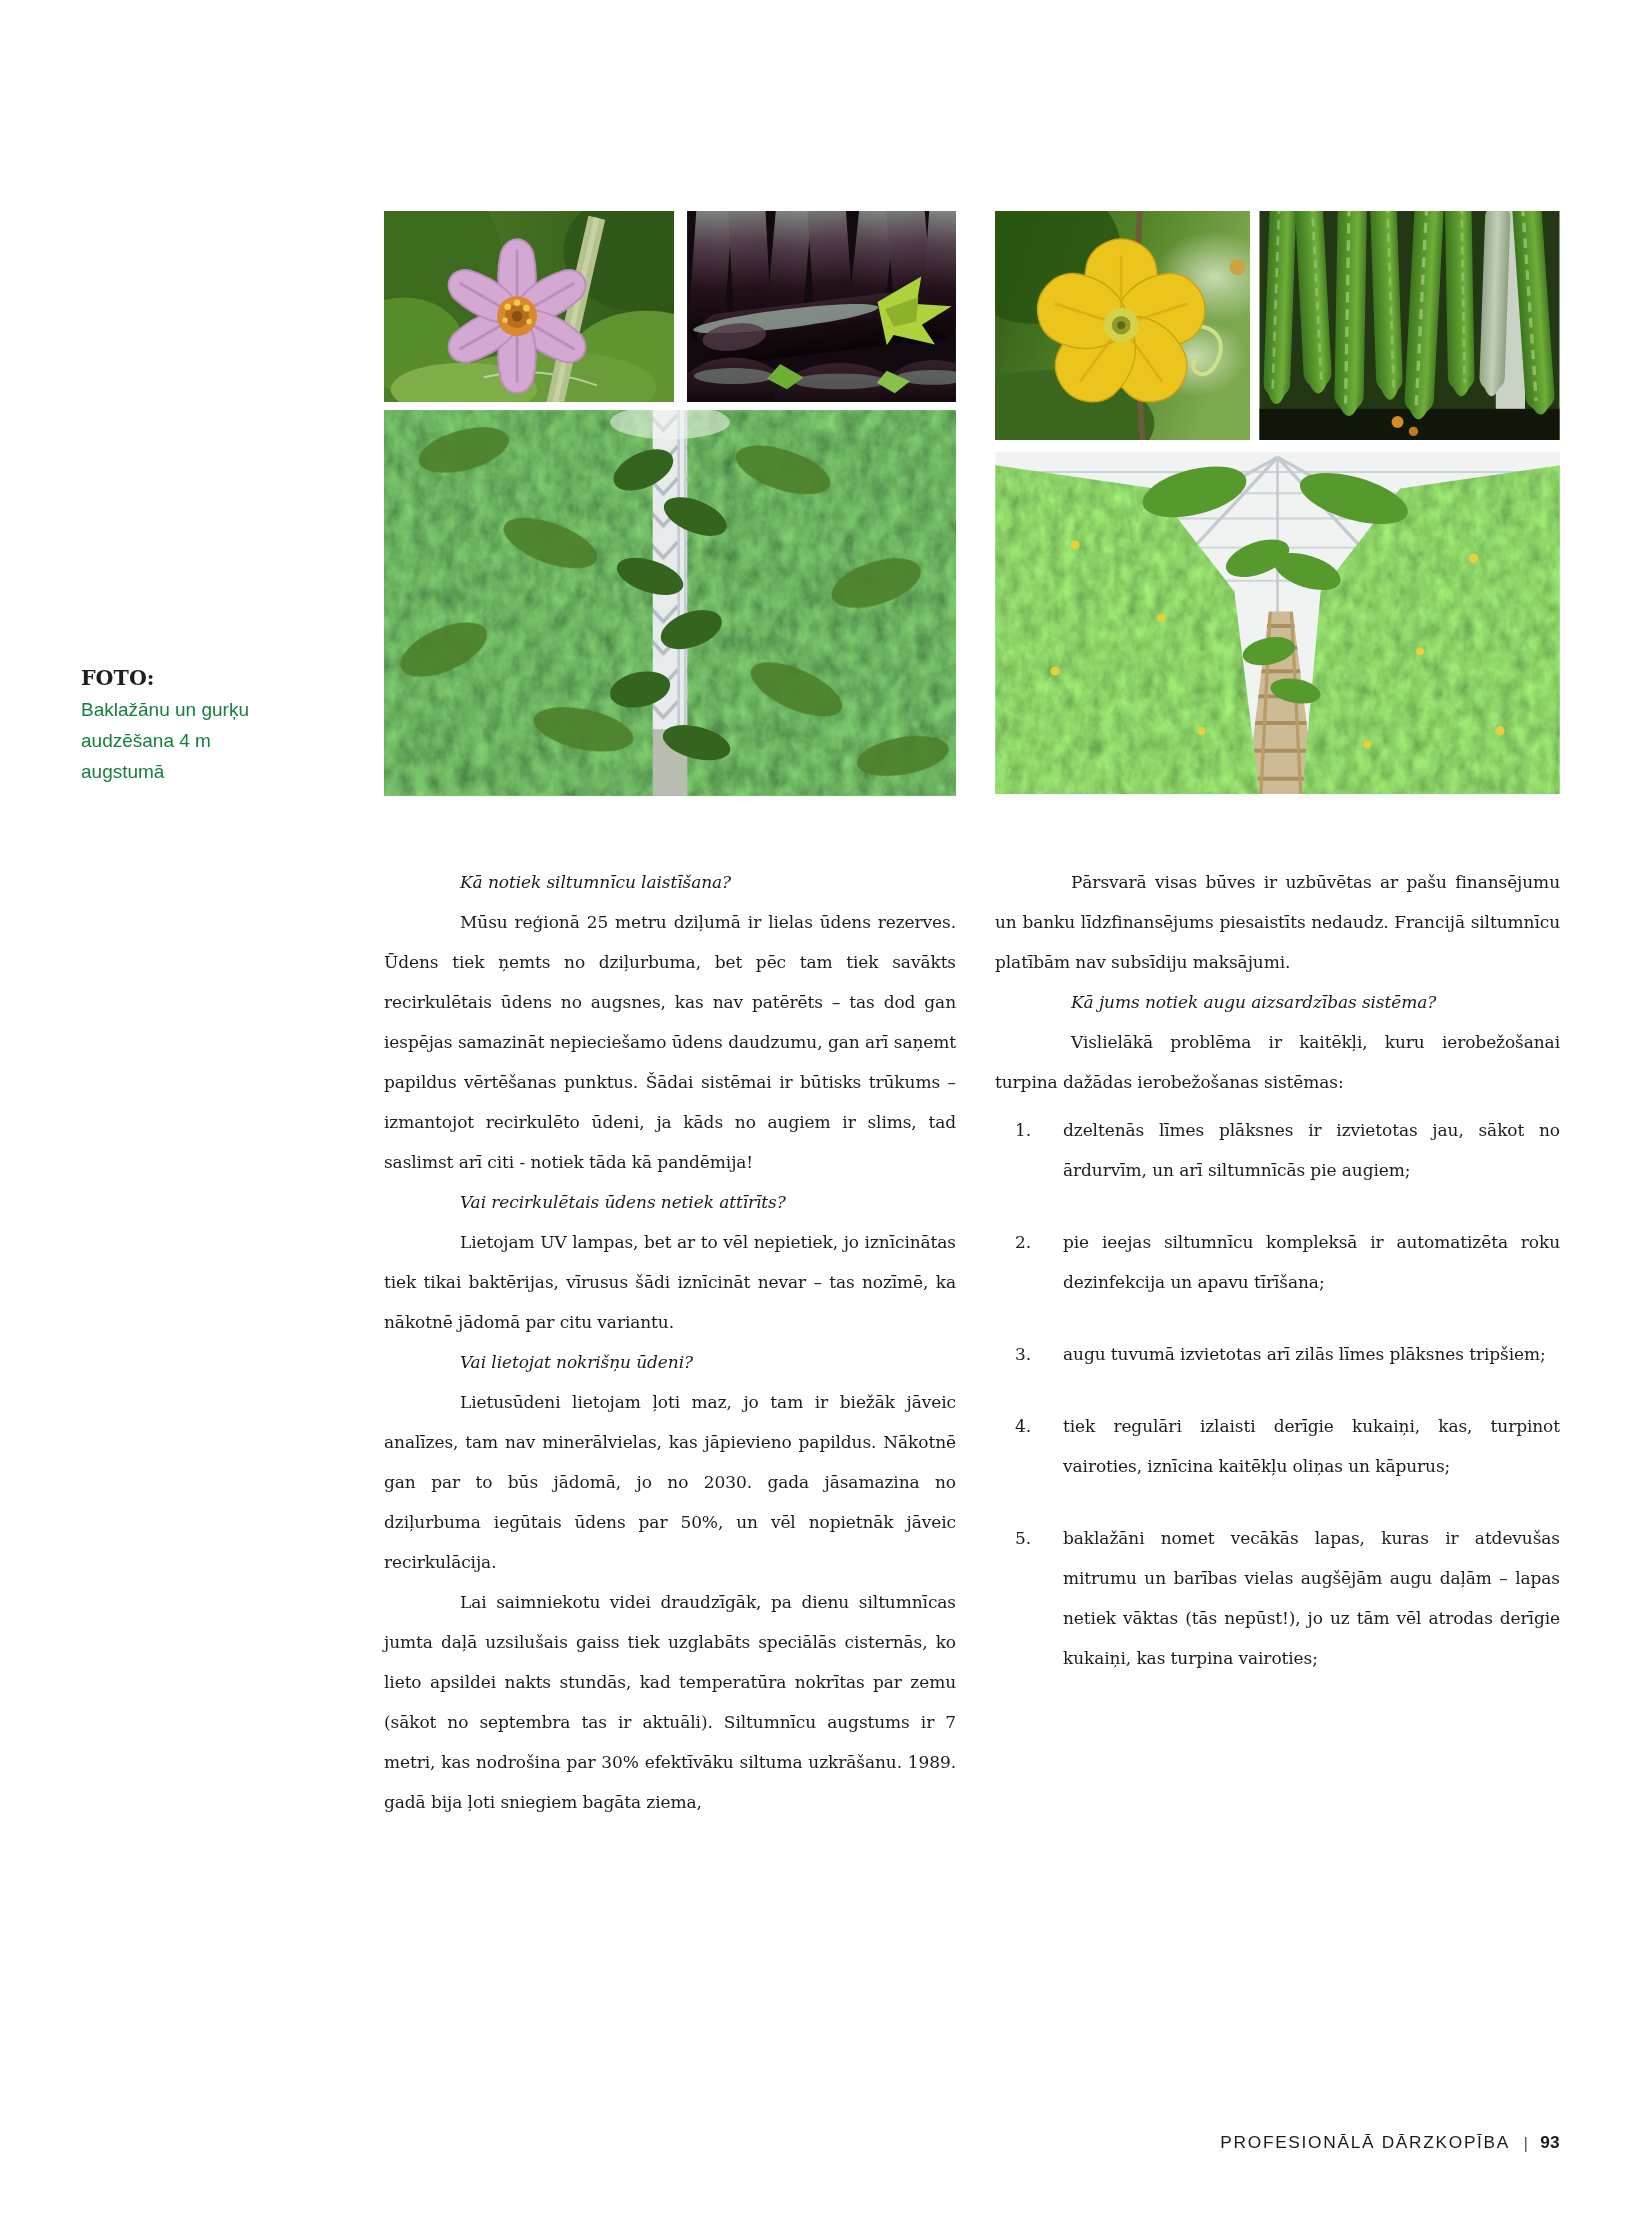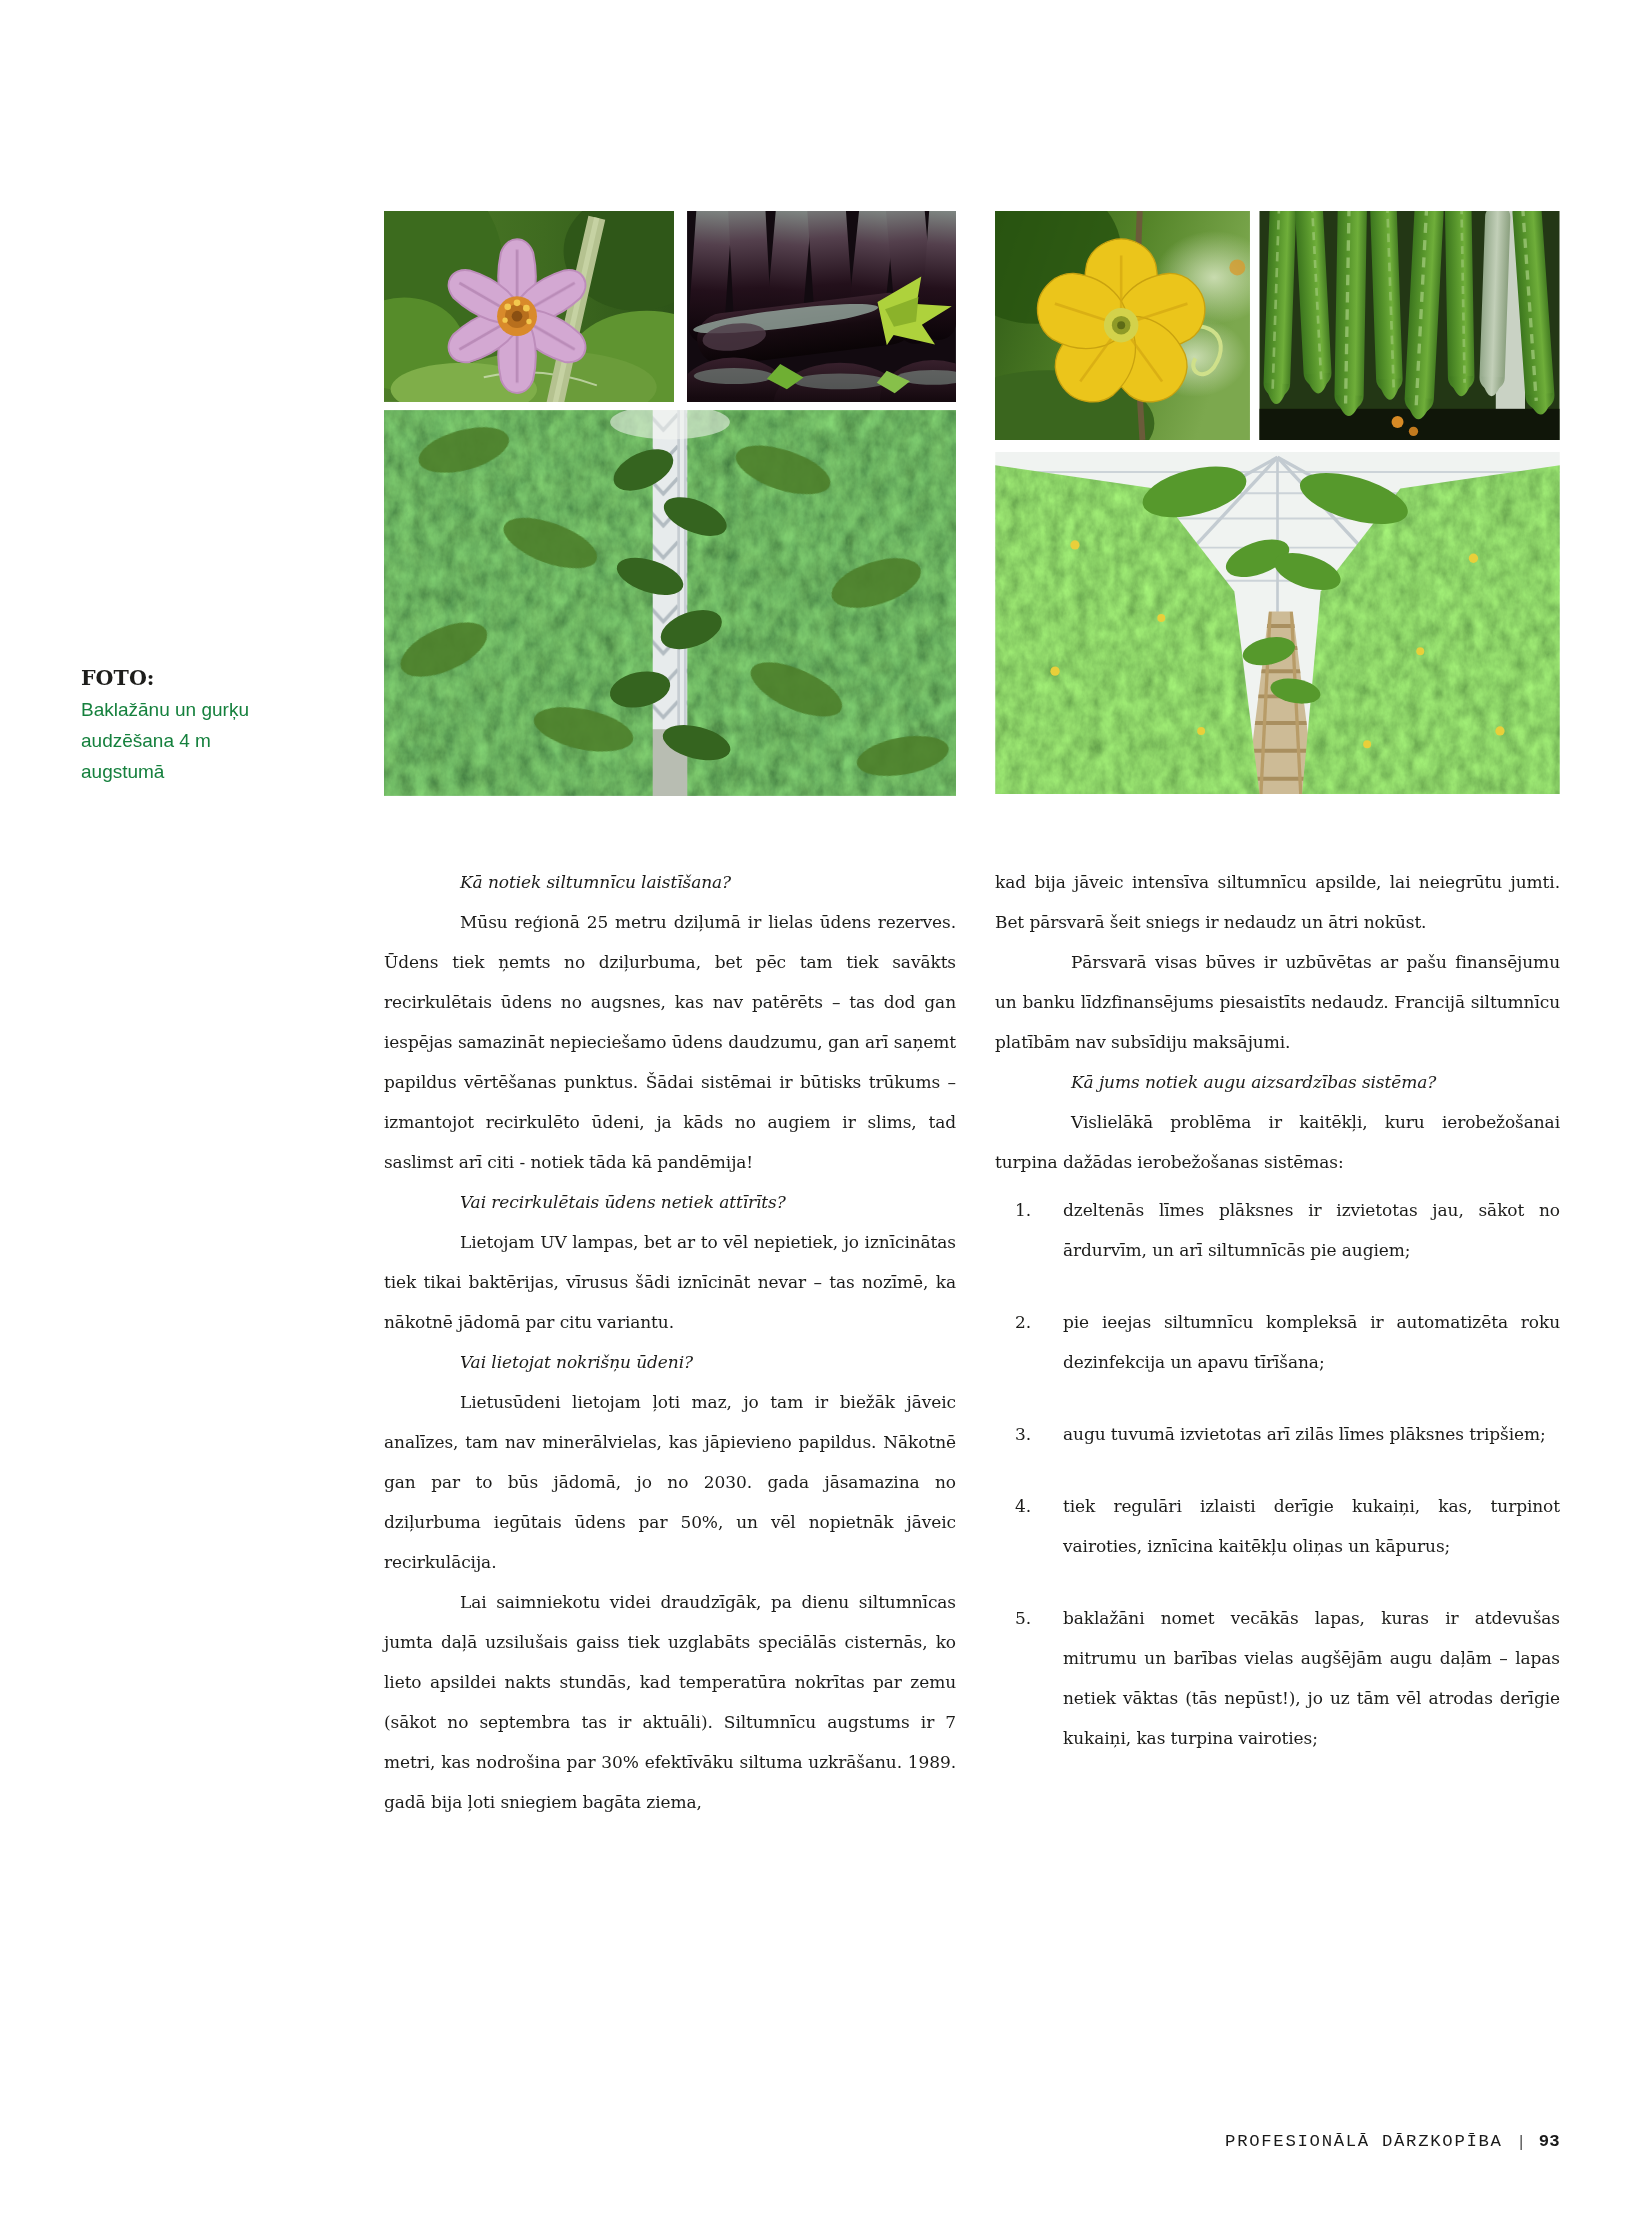--- a/index.html
+++ b/index.html
@@ -17,21 +17,21 @@
   .col p{margin:0;text-indent:76px;}
   .col p.q{font-style:italic;}
   .col p.cont{text-indent:0;}
   
   .nlist{margin-top:8px;}
   .li{display:flex;margin-bottom:32px;}
   .li .num{flex:none;width:68px;box-sizing:border-box;padding-left:20px;}
   .li .litext{flex:1;text-align:justify;}
   
   .footer{position:absolute;left:995px;top:2132px;width:565px;text-align:right;
-          font-family:Liberation Mono, monospace;font-size:17.3px;color:#1a1a1a;letter-spacing:1.7px;}
+          font-family:Liberation Sans, sans-serif;font-size:17.3px;color:#1a1a1a;letter-spacing:1.7px;}
   .footer .sep{display:inline-block;margin:0 10.6px 0 13.3px;color:#555;font-weight:400;transform:translateY(0.7px);}
   .footer .pnum{font-weight:bold;letter-spacing:0.3px;}
 </style>
 </head>
 <body>
 
 <div class="page">
 
   <svg class="photo" style="left:384px;top:211px" width="290" height="191" viewBox="0 0 436 287">
     <defs>
@@ -340,21 +340,20 @@
     <p class="q">Kā notiek siltumnīcu laistīšana?</p>
     <p>Mūsu reģionā 25 metru dziļumā ir lielas ūdens rezerves. Ūdens tiek ņemts no dziļurbuma, bet pēc tam tiek savākts recirkulētais ūdens no augsnes, kas nav patērēts – tas dod gan iespējas samazināt nepieciešamo ūdens daudzumu, gan arī saņemt papildus vērtēšanas punktus. Šādai sistēmai ir būtisks trūkums – izmantojot recirkulēto ūdeni, ja kāds no augiem ir slims, tad saslimst arī citi - notiek tāda kā pandēmija!</p>
     <p class="q">Vai recirkulētais ūdens netiek attīrīts?</p>
     <p>Lietojam UV lampas, bet ar to vēl nepietiek, jo iznīcinātas tiek tikai baktērijas, vīrusus šādi iznīcināt nevar – tas nozīmē, ka nākotnē jādomā par citu variantu.</p>
     <p class="q">Vai lietojat nokrišņu ūdeni?</p>
     <p>Lietusūdeni lietojam ļoti maz, jo tam ir biežāk jāveic analīzes, tam nav minerālvielas, kas jāpievieno papildus. Nākotnē gan par to būs jādomā, jo no 2030. gada jāsamazina no dziļurbuma iegūtais ūdens par 50%, un vēl nopietnāk jāveic recirkulācija.</p>
     <p>Lai saimniekotu videi draudzīgāk, pa dienu siltumnīcas jumta daļā uzsilušais gaiss tiek uzglabāts speciālās cisternās, ko lieto apsildei nakts stundās, kad temperatūra nokrītas par zemu (sākot no septembra tas ir aktuāli). Siltumnīcu augstums ir 7 metri, kas nodrošina par 30% efektīvāku siltuma uzkrāšanu. 1989. gadā bija ļoti sniegiem bagāta ziema,</p>
   </div>
 
   <div class="col col2">
-    <p class="cont">kad bija jāveic intensīva siltumnīcu apsilde, lai neiegrūtu jumti. Bet pārsvarā šeit sniegs ir nedaudz un ātri nokūst.</p>
     <p>Pārsvarā visas būves ir uzbūvētas ar pašu finansējumu un banku līdzfinansējums piesaistīts nedaudz. Francijā siltumnīcu platībām nav subsīdiju maksājumi.</p>
     <p class="q">Kā jums notiek augu aizsardzības sistēma?</p>
     <p>Vislielākā problēma ir kaitēkļi, kuru ierobežošanai turpina dažādas ierobežošanas sistēmas:</p>
     <div class="nlist">
       <div class="li">
         <span class="num">1.</span>
         <span class="litext">dzeltenās līmes plāksnes ir izvietotas jau, sākot no ārdurvīm, un arī siltumnīcās pie augiem;</span>
       </div>
       <div class="li">
         <span class="num">2.</span>

